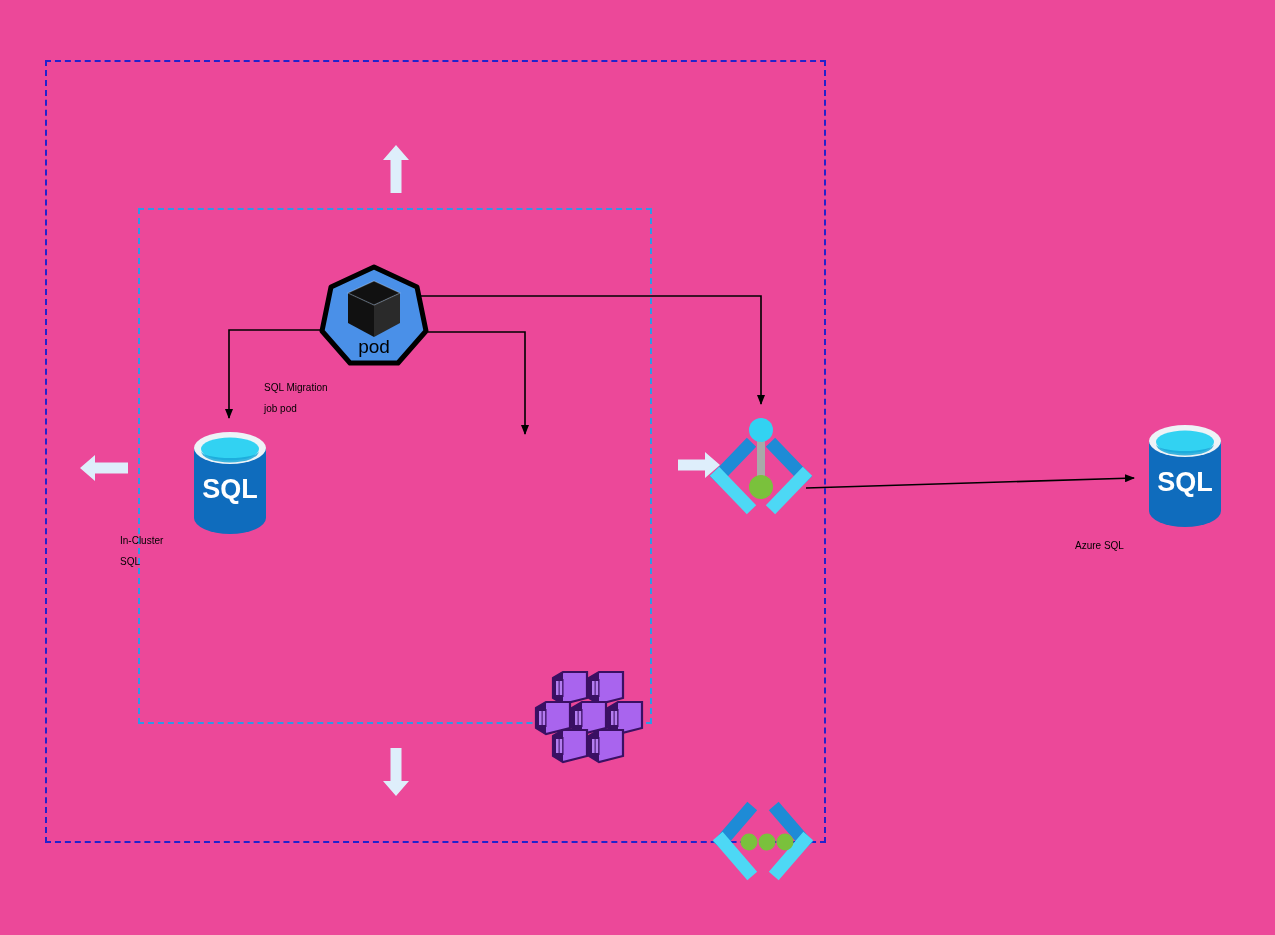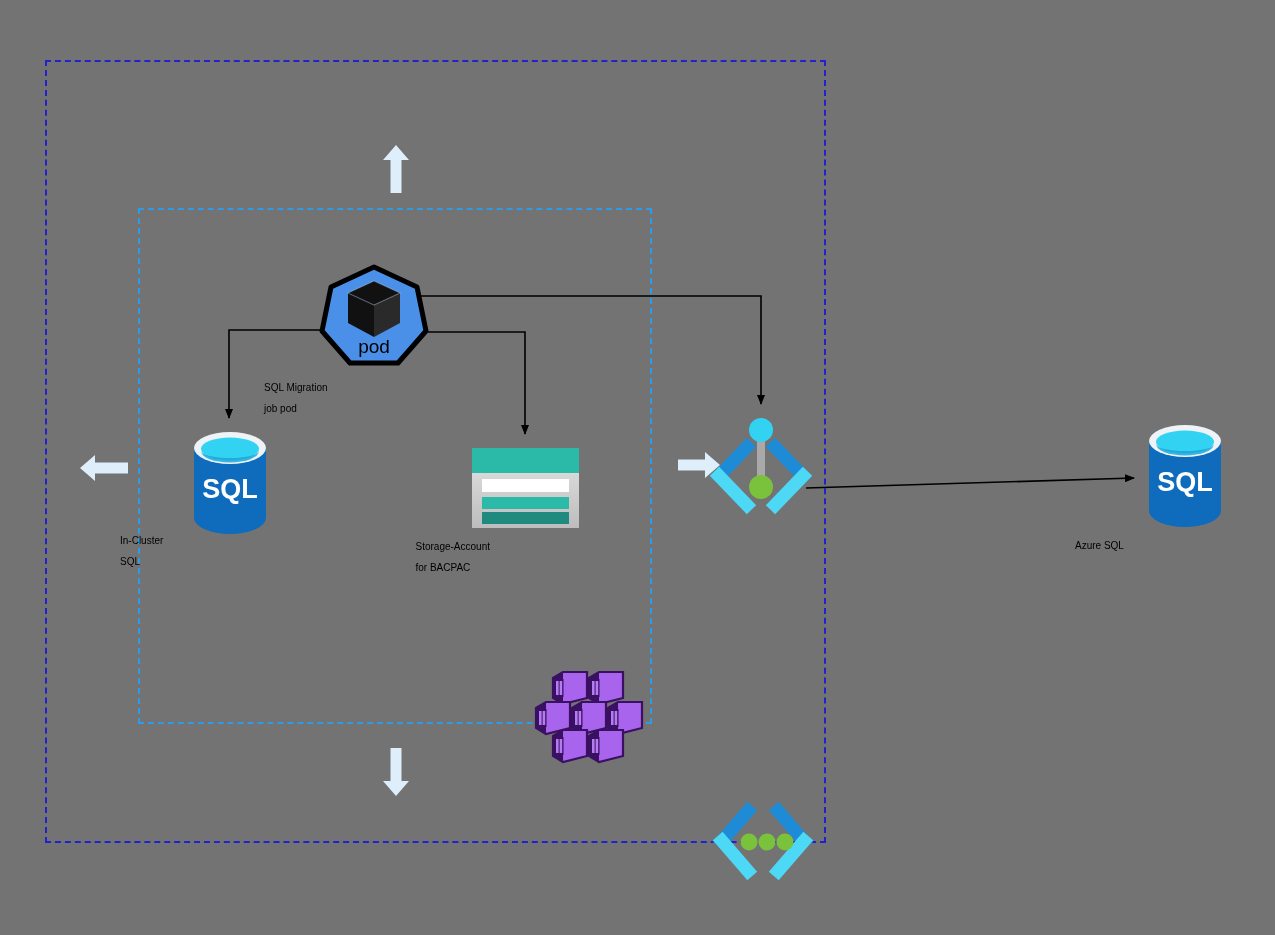--- a/index.html
+++ b/index.html
@@ -8,21 +8,21 @@
     padding: 0;
     background: #ffffff;
   }
   body {
     font-family: "Liberation Sans", sans-serif;
   }
   #canvas {
     position: relative;
     width: 1275px;
     height: 935px;
-    background: #737373;
+    background: #ec4899;
     overflow: hidden;
   }
   .boundary {
     position: absolute;
     box-sizing: border-box;
     background: transparent;
   }
   #outer-boundary {
     left: 45px;
     top: 60px;
@@ -136,37 +136,20 @@
       <path d="M3,16 L3,86 A36,16 0 0 0 75,86 L75,16 Z" fill="#0f6cbd"></path>
       <ellipse cx="39" cy="16" rx="36" ry="16" fill="#eef3f7"></ellipse>
       <ellipse cx="39" cy="17" rx="29" ry="11.5" fill="#32d2f2"></ellipse>
       <path d="M10,19 A29,11.5 0 0 0 68,19 A29,7 0 0 1 10,19 Z" fill="#1aa7d9" opacity="0.85"></path>
       <text x="39" y="66" text-anchor="middle" font-family="Liberation Sans, sans-serif" font-size="27" font-weight="bold" fill="#ffffff">SQL</text>
     </svg>
     <div class="node-label" style="top:98px;">In-Cluster
 SQL</div>
   </div>
 
-  <div class="node" style="left:472px;top:448px;width:107px;height:80px;">
-    <svg width="107" height="80" viewBox="0 0 107 80" class="icon">
-      <defs>
-        <linearGradient id="storageBody" x1="0" y1="0" x2="0" y2="1">
-          <stop offset="0%" stop-color="#d8d8d8"></stop>
-          <stop offset="100%" stop-color="#bdbdbd"></stop>
-        </linearGradient>
-      </defs>
-      <rect x="0" y="0" width="107" height="25" fill="#2bb9a8"></rect>
-      <rect x="0" y="25" width="107" height="55" fill="url(#storageBody)"></rect>
-      <rect x="10" y="31" width="87" height="13" fill="#ffffff"></rect>
-      <rect x="10" y="49" width="87" height="12" fill="#2bb9a8"></rect>
-      <rect x="10" y="64" width="87" height="12" fill="#1f8a7d"></rect>
-    </svg>
-    <div class="node-label" style="top:88px;">Storage-Account
-for BACPAC</div>
-  </div>
 
   <div class="node" style="left:710px;top:415px;width:102px;height:100px;">
     <svg width="102" height="100" viewBox="0 0 102 100" class="icon">
 
       <path d="M37,32 L9,61" stroke="#1e8bd6" stroke-width="13" stroke-linecap="square" fill="none"></path>
       <path d="M9,61 L37,90" stroke="#4dd8f5" stroke-width="13" stroke-linecap="square" fill="none"></path>
 
       <path d="M65,32 L93,61" stroke="#1e8bd6" stroke-width="13" stroke-linecap="square" fill="none"></path>
       <path d="M93,61 L65,90" stroke="#4dd8f5" stroke-width="13" stroke-linecap="square" fill="none"></path>
 

